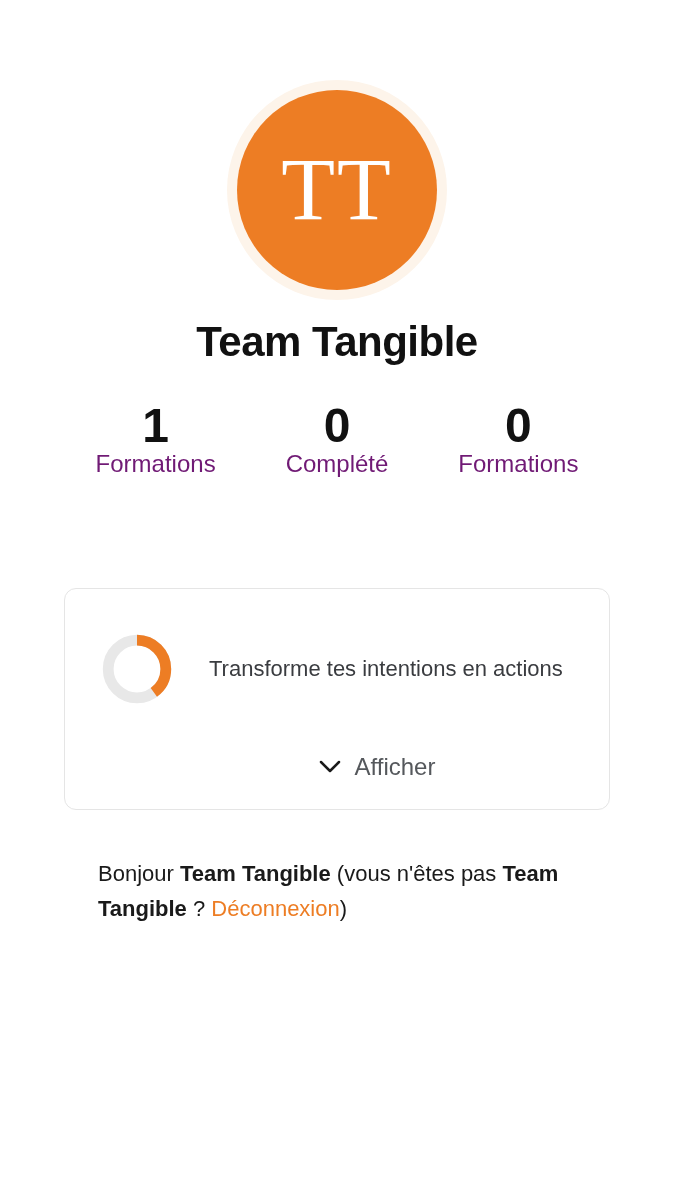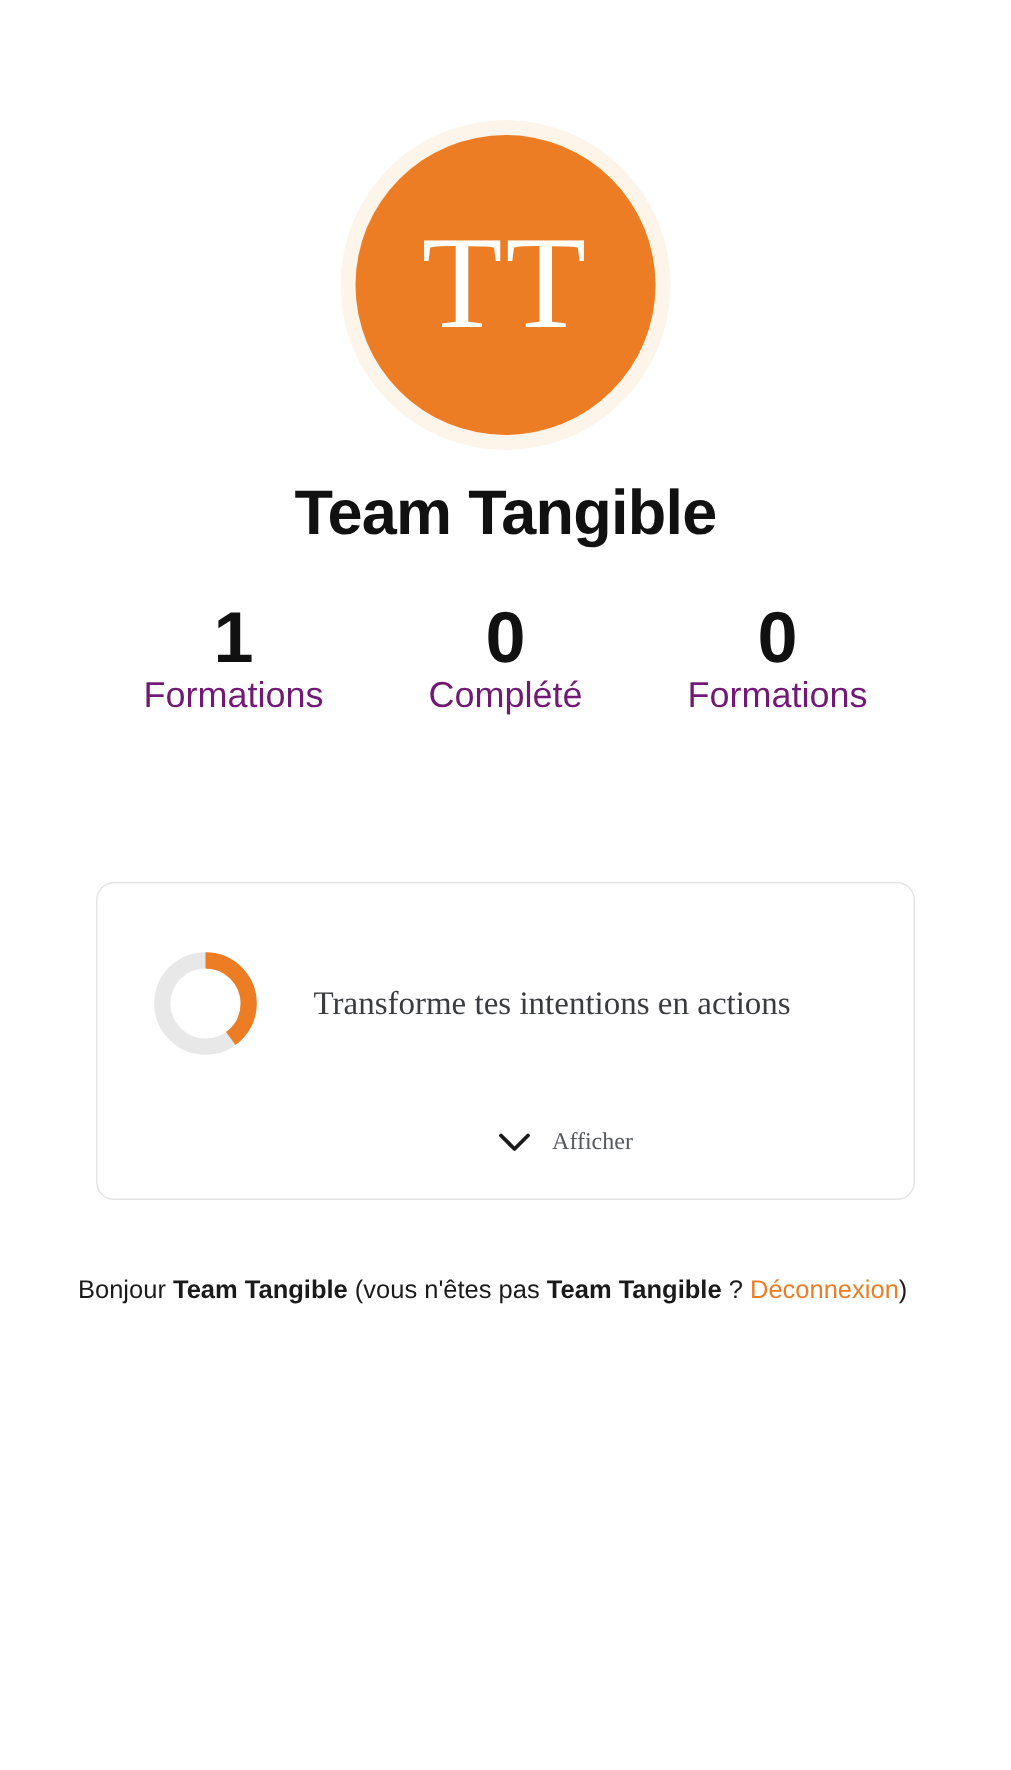--- a/index.html
+++ b/index.html
@@ -82,21 +82,20 @@
       font-size: 36px;
       font-weight: 700;
       color: #111;
       letter-spacing: -0.3px;
     }
     .formation-card {
       border: 1px solid #e5e5e5;
       border-radius: 12px;
       margin-top: 48px;
       padding: 44px 36px 28px 36px;
-      font-family: Liberation Serif, serif;
     }
     .formation-row {
       display: flex;
       align-items: center;
       gap: 36px;
     }
     .progress-ring {
       width: 72px;
       height: 72px;
       flex-shrink: 0;
@@ -110,27 +109,27 @@
       display: flex;
       align-items: center;
       justify-content: center;
       gap: 14px;
       margin-top: 48px;
       cursor: pointer;
       padding-right: 80px;
       padding-left: 160px;
     }
     .expand-label {
-      font-size: 16px;
+      font-size: 24px;
       color: #55585c;
     }
     .greeting {
-      padding: 0 52px;
+      padding: 0 98px;
       margin-top: 46px;
-      font-size: 17px;
+      font-size: 22px;
       color: #1a1a1a;
       line-height: 1.6;
     }
     .greeting .bold {
       font-weight: 700;
     }
     .logout-link {
       color: #ed7d24;
       cursor: pointer;
     }

